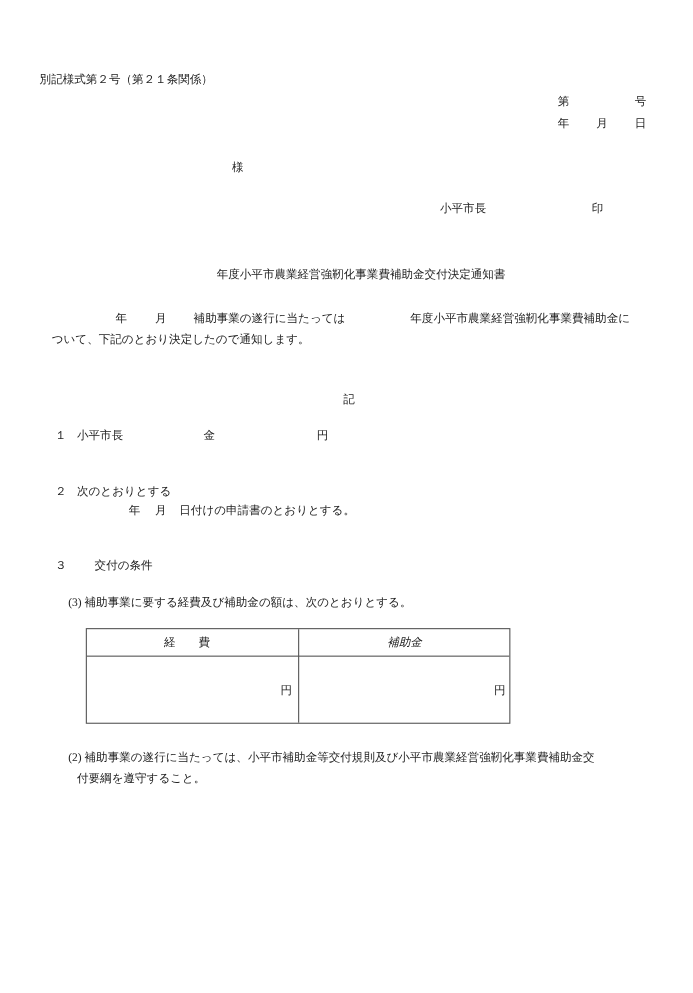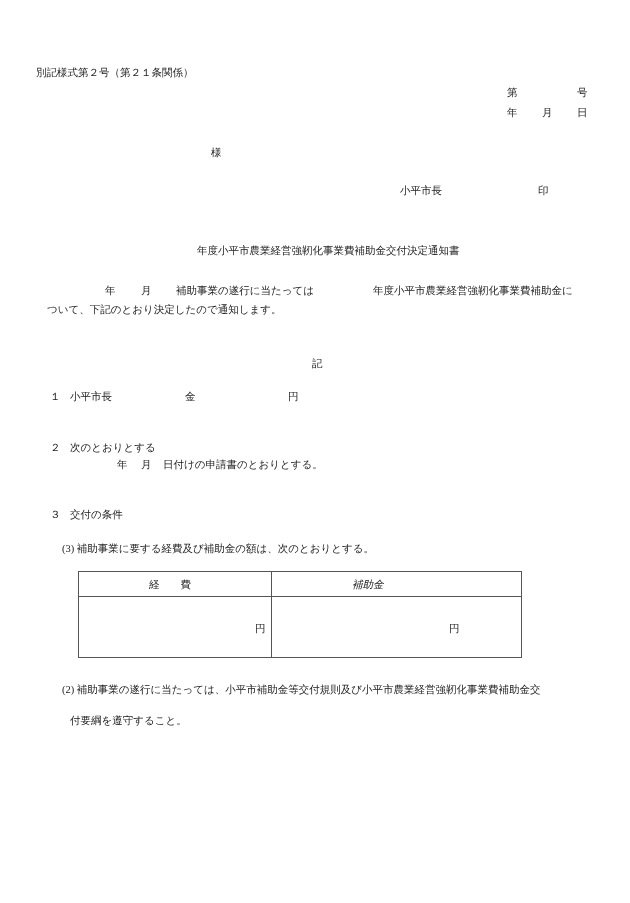--- a/index.html
+++ b/index.html
@@ -1,19 +1,19 @@
 <!DOCTYPE html>
 <html><head>
   <meta charset="utf-8">
   <style>
     html, body { margin: 0; padding: 0; background: #ffffff; }
     body { width: 630px; height: 903px; position: relative; overflow: hidden;
       font-family: "DejaVu Serif", "Liberation Serif", serif; color: #222; font-size: 10.5px; }
     .t { position: absolute; white-space: nowrap; line-height: 14px; font-family: Liberation Serif, serif; }
-    .tbl { position: absolute; left: 78px; top: 571px; width: 444px; height: 87px;
+    .tbl { position: absolute; left: 78px; top: 571px; width: 386px; height: 87px;
       border: 1px solid #555; box-sizing: border-box; }
     .tbl .hdr { position: absolute; left: 0; right: 0; top: 0; height: 24px; border-bottom: 1px solid #555; }
     .tbl .vdiv { position: absolute; left: 192px; top: 0; bottom: 0; border-left: 1px solid #555; }
     .tbl .cell { position: absolute; line-height: 14px; }
   </style>
 </head>
 <body>
 
 <div>
   <div class="t" style="left:36px;top:66px;">別記様式第２号（第２１条関係）</div>
@@ -44,27 +44,27 @@
   <div class="t" style="left:185px;top:390px;">金</div>
   <div class="t" style="left:288px;top:390px;">円</div>
 
   <div class="t" style="left:50px;top:441px;">２</div>
   <div class="t" style="left:70px;top:441px;">次のとおりとする</div>
   <div class="t" style="left:117px;top:458px;">年</div>
   <div class="t" style="left:141px;top:458px;">月</div>
   <div class="t" style="left:163px;top:458px;">日付けの申請書のとおりとする。</div>
 
   <div class="t" style="left:50px;top:508px;">３</div>
-  <div class="t" style="left:70px;top:508px;text-align:center;">交付の条件</div>
+  <div class="t" style="left:86px;top:508px;text-align:center;">交付の条件</div>
   <div class="t" style="left:62px;top:542px;">(3)  補助事業に要する経費及び補助金の額は、次のとおりとする。</div>
 
   <div class="tbl">
     <div class="hdr"></div>
     <div class="vdiv"></div>
     <div class="cell" style="left:70px;top:5px;">経　　費</div>
     <div class="cell" style="left:273px;top:5px;font-style:italic;">補助金</div>
     <div class="cell" style="left:176px;top:49px;">円</div>
     <div class="cell" style="left:370px;top:49px;">円</div>
   </div>
 
   <div class="t" style="left:62px;top:683px;">(2)  補助事業の遂行に当たっては、小平市補助金等交付規則及び小平市農業経営強靭化事業費補助金交</div>
-  <div class="t" style="left:70px;top:702px;margin-top:12px;">付要綱を遵守すること。</div>
+  <div class="t" style="left:70px;top:702px;">付要綱を遵守すること。</div>
 </div>
 
 </body></html>

